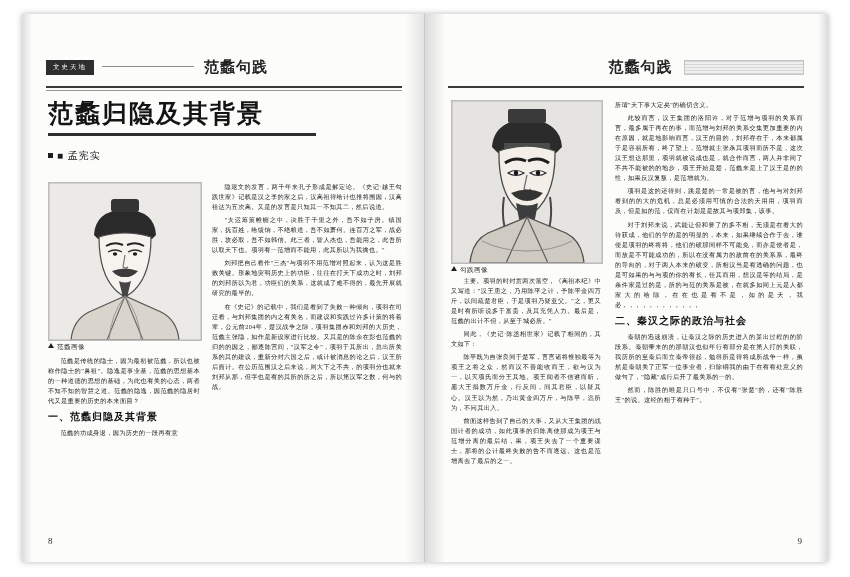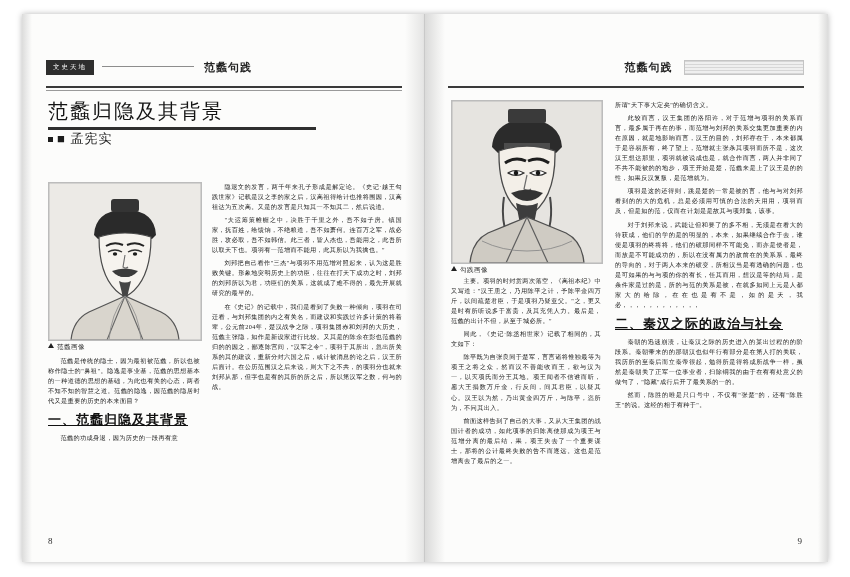--- a/index.html
+++ b/index.html
@@ -72,21 +72,21 @@
   }
   .hdr-rule {
     display: inline-block;
     width: 92px; height: 1px;
     background: #8d8d8d;
     vertical-align: middle;
     margin: 0 5px 2px 4px;
   }
   .hdr-sec {
     display: inline-block;
-    font-size: 11px;
+    font-size: 15px;
     color: #232323;
     letter-spacing: 1px;
     vertical-align: middle;
     font-weight: bold;
   }
   .hdr-line {
     position: absolute; left: 24px; top: 72px; width: 356px; height: 2px;
     background: #3a3a3a;
   }
   .hdr-line.thin { height: 1px; top: 76px; background: #9a9a9a; }
@@ -107,34 +107,35 @@
     position: absolute; right: 24px; top: 72px; width: 356px; height: 2px;
     background: #3a3a3a;
   }
 
   
   .title-block {
     position: absolute; left: 26px; top: 86px; width: 352px;
   }
   .article-title {
     font-family: "Liberation Serif", serif;
-    font-size: 20px;
-    font-weight: normal;
+    font-size: 25px;
+    font-weight: bold;
     color: #141414;
     letter-spacing: 2px;
     line-height: 1.15;
     white-space: nowrap;
   }
   .title-underline {
     margin-top: 4px;
     width: 268px; height: 3px;
     background: #2f2f2f;
   }
   .byline {
-    font-size: 13px;
+    margin-top: 13px;
+    font-size: 10px;
     color: #1c1c1c;
     letter-spacing: 1px;
   }
   .byline .sq {
     display: inline-block; width: 5px; height: 5px; background: #1d1d1d;
     margin-right: 4px; vertical-align: 1px;
   }
 
   
   .figure {
@@ -186,26 +187,25 @@
     text-align: justify;
     letter-spacing: 0.35px;
     word-break: break-all;
   }
   .col p { margin: 0 0 3px 0; text-indent: 2em; }
   .col p.noind { text-indent: 0; }
 
   .subhead {
     font-family: "Liberation Serif", serif;
     font-weight: bold;
-    font-size: 13px;
+    font-size: 10px;
     color: #111;
     letter-spacing: 1px;
     margin: 7px 0 5px 0;
     text-indent: 0;
-    text-decoration: underline;
   }
 
   
   .lcol1 { left: 26px; top: 342px; width: 152px; height: 178px; }
   .lcol2 { left: 190px; top: 168px; width: 190px; height: 352px; }
 
   
   .rcol1 { left: 26px; top: 262px; width: 150px; height: 258px; }
   .rcol2 { left: 190px; top: 86px; width: 188px; height: 434px; }
 

